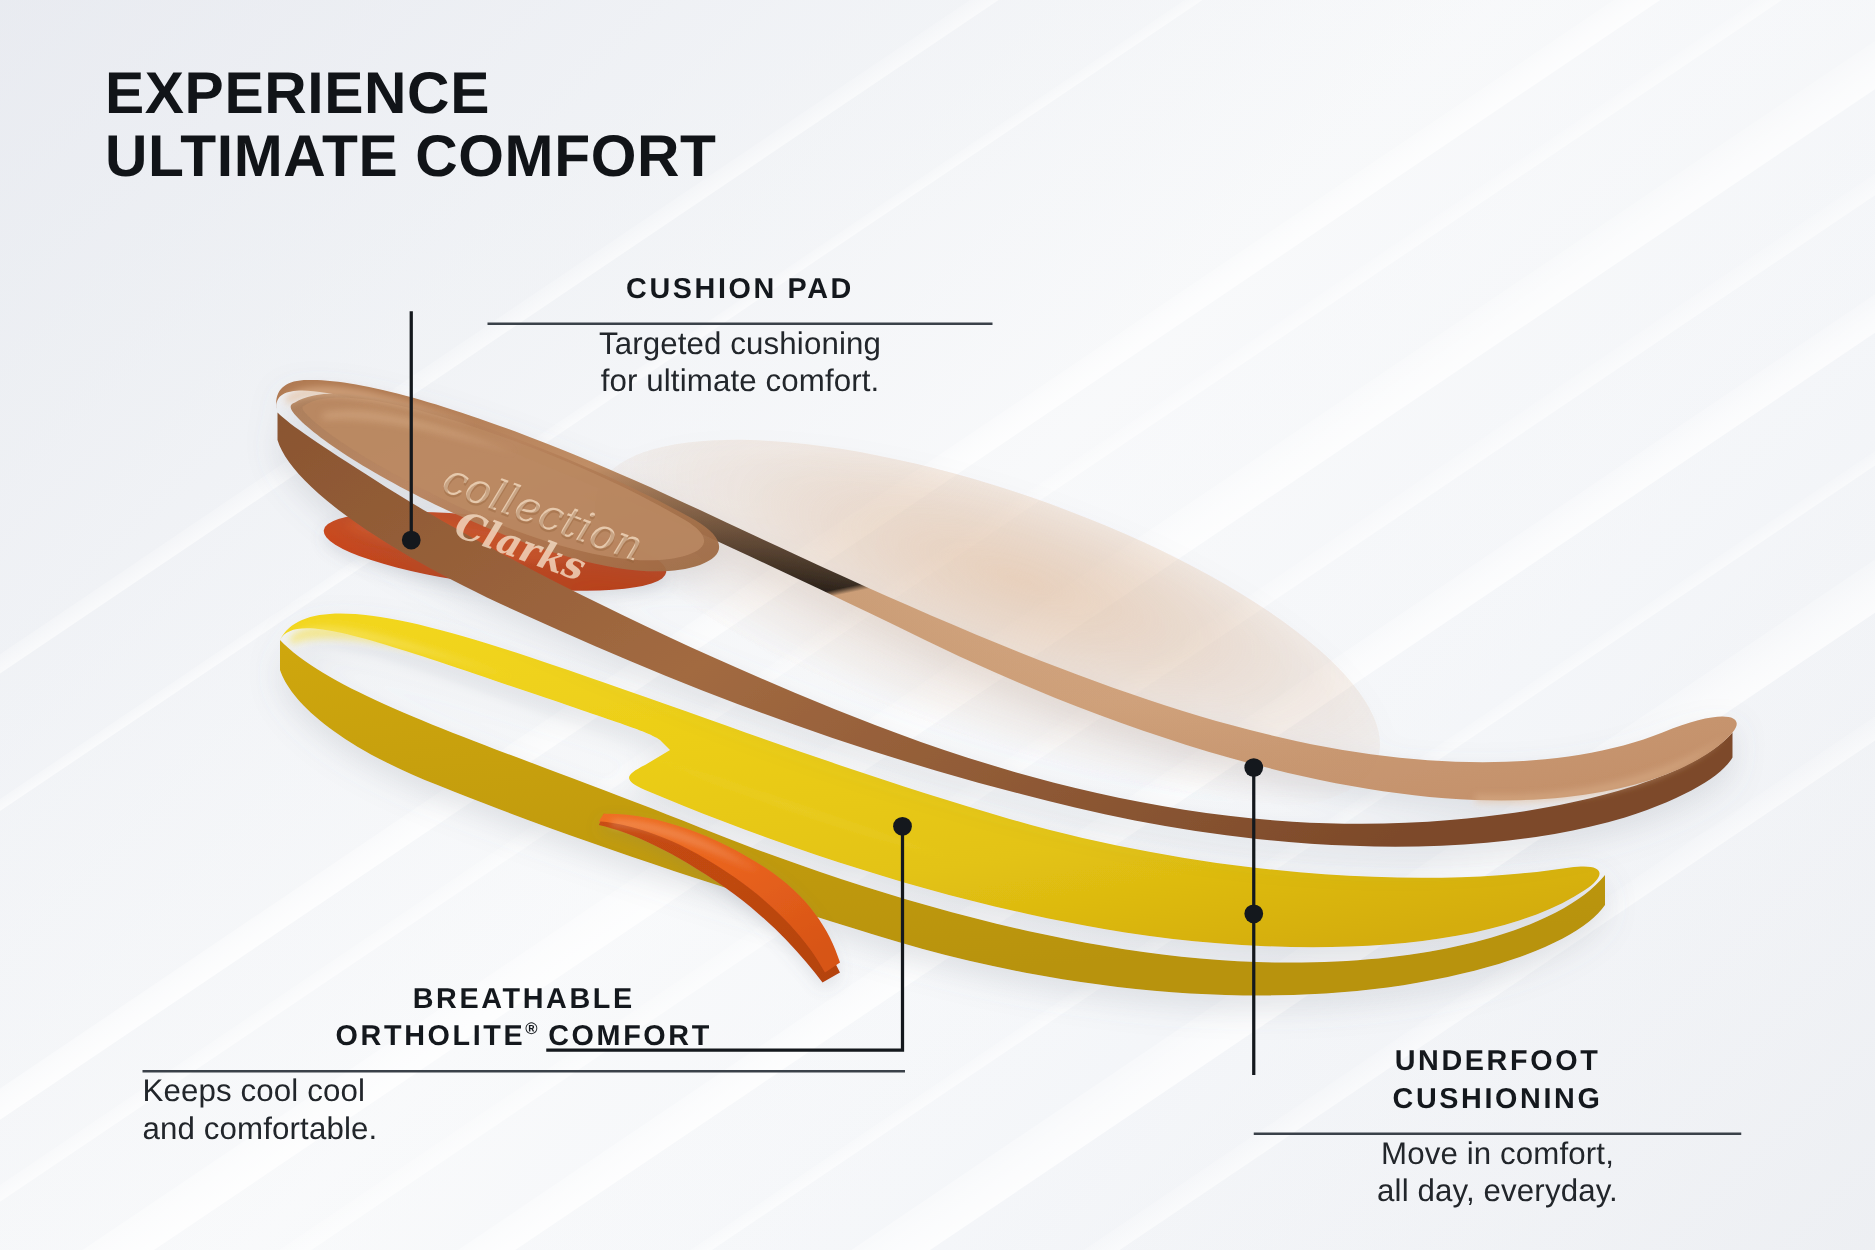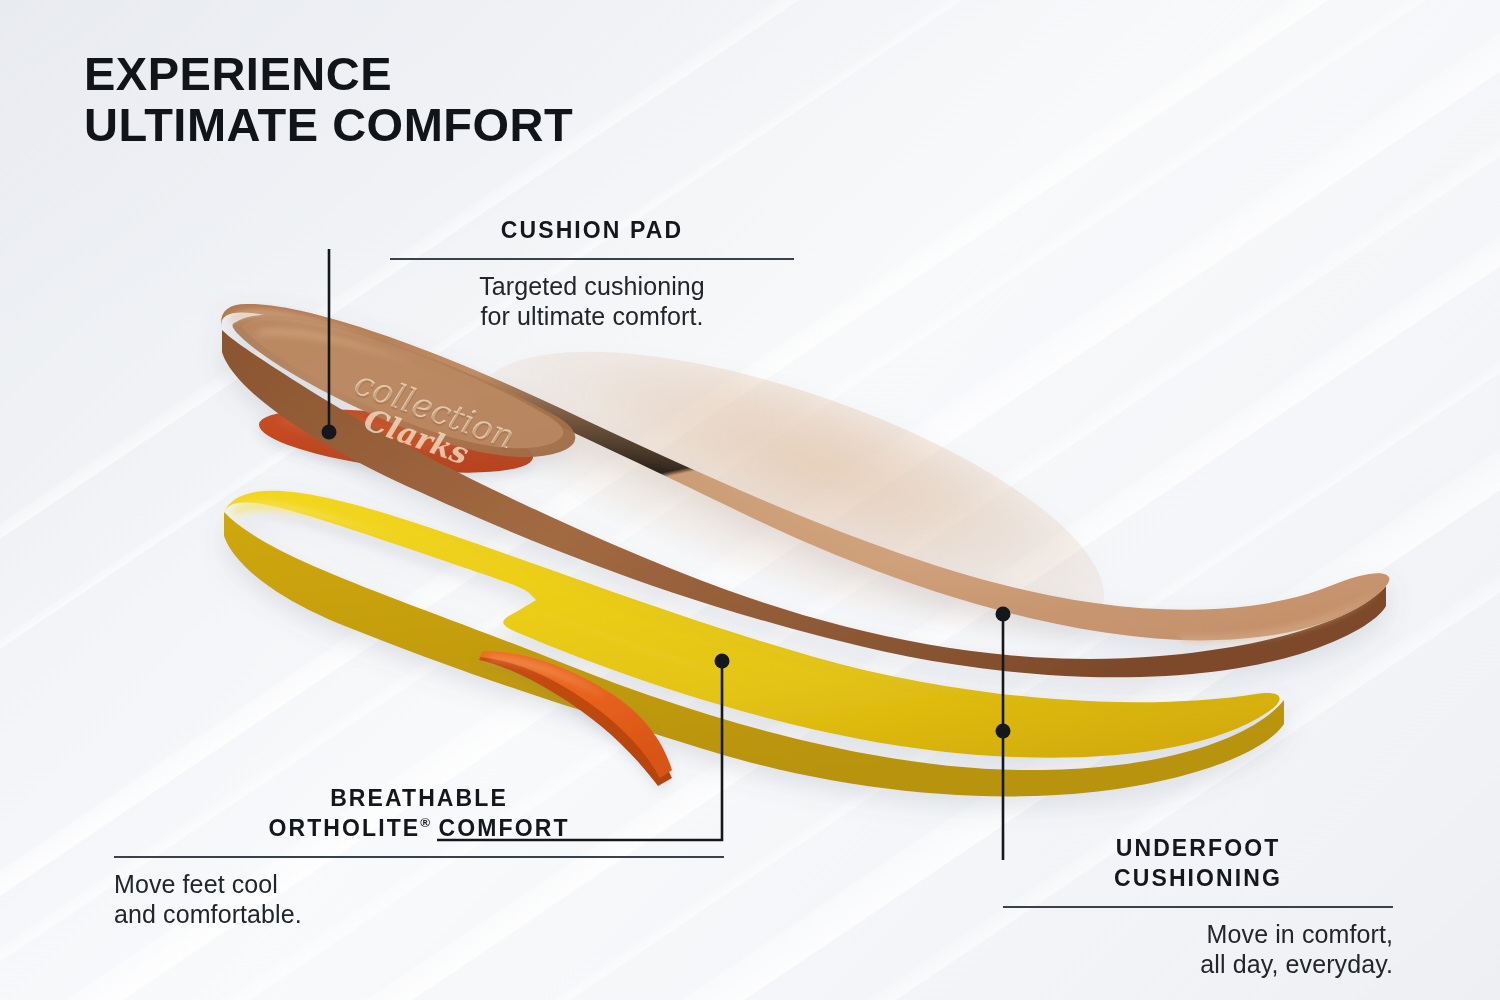--- a/index.html
+++ b/index.html
@@ -54,39 +54,39 @@
     height: 0;
     border-top: 2px solid #3a4149;
     margin: 7px 0 0 0;
   }
   .callout .c-body {
     color: #22262b;
     font-size: 25px;
     line-height: 1.22;
     letter-spacing: 0.1px;
     white-space: pre-line;
-    margin-top: 11px;
+    margin-top: 0;
   }
   .c-title.sup-host sup {
     font-size: 0.58em;
     vertical-align: super;
     letter-spacing: 0;
   }
 
   #callout-cushion-pad { left: 390px; top: 204px; width: 404px; }
   #callout-cushion-pad .c-title { text-align: center; }
   #callout-cushion-pad .c-body  { text-align: center; }
 
   #callout-ortholite { left: 114px; top: 772px; width: 610px; }
   #callout-ortholite .c-title { text-align: center; }
   #callout-ortholite .c-body  { text-align: left; }
 
   #callout-underfoot { left: 1003px; top: 822px; width: 390px; }
   #callout-underfoot .c-title { text-align: center; }
-  #callout-underfoot .c-body  { text-align: right; }
+  #callout-underfoot .c-body  { text-align: center; }
 
   
   .artlayer {
     position: absolute; inset: 0;
     width: 1500px; height: 1000px;
     pointer-events: none;
   }
   .artlayer.behind { z-index: 1; }
   .leaders { z-index: 6; }
 </style>
@@ -330,21 +330,21 @@
     <div class="c-title">CUSHION PAD</div>
     <div class="c-rule"></div>
     <div class="c-body">Targeted cushioning
 for ultimate comfort.</div>
   </div>
 
   <div class="callout" id="callout-ortholite">
     <div class="c-title sup-host"><span>BREATHABLE
 ORTHOLITE</span><sup>®</sup><span> COMFORT</span></div>
     <div class="c-rule"></div>
-    <div class="c-body">Move feet cool
+    <div class="c-body">Keeps cool cool
 and comfortable.</div>
   </div>
 
   <div class="callout" id="callout-underfoot">
     <div class="c-title">UNDERFOOT
 CUSHIONING</div>
     <div class="c-rule"></div>
     <div class="c-body">Move in comfort,
 all day, everyday.</div>
   </div>

